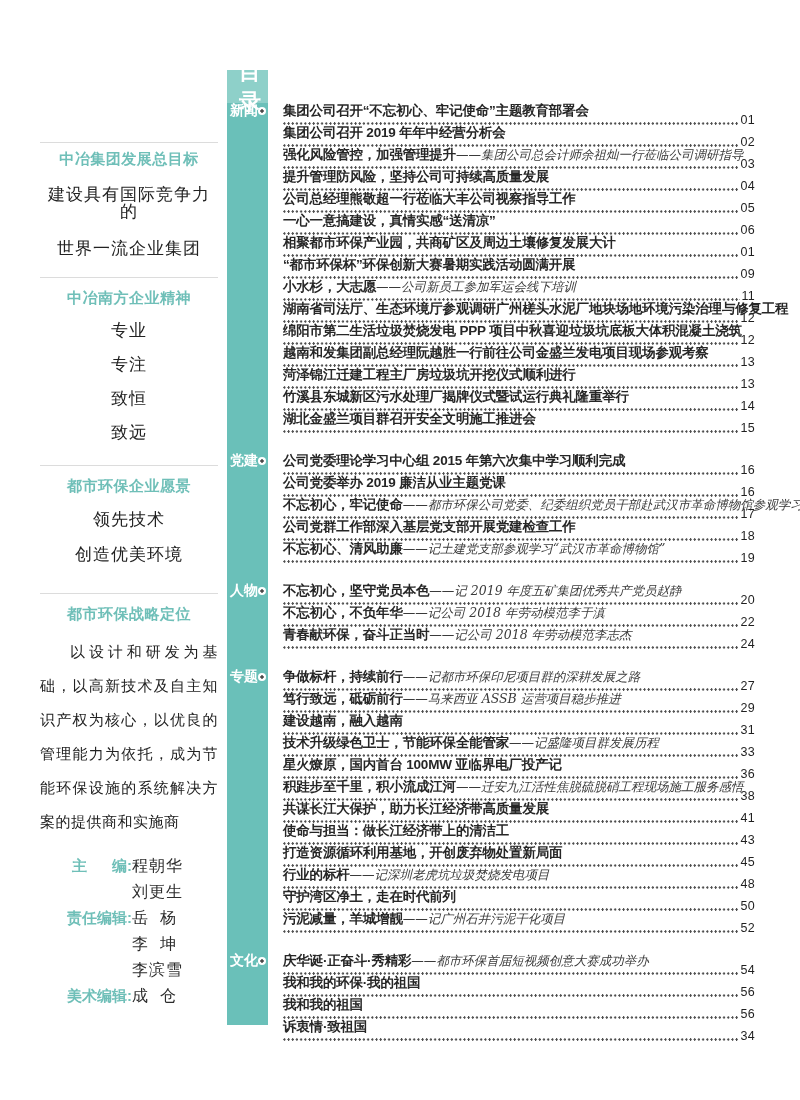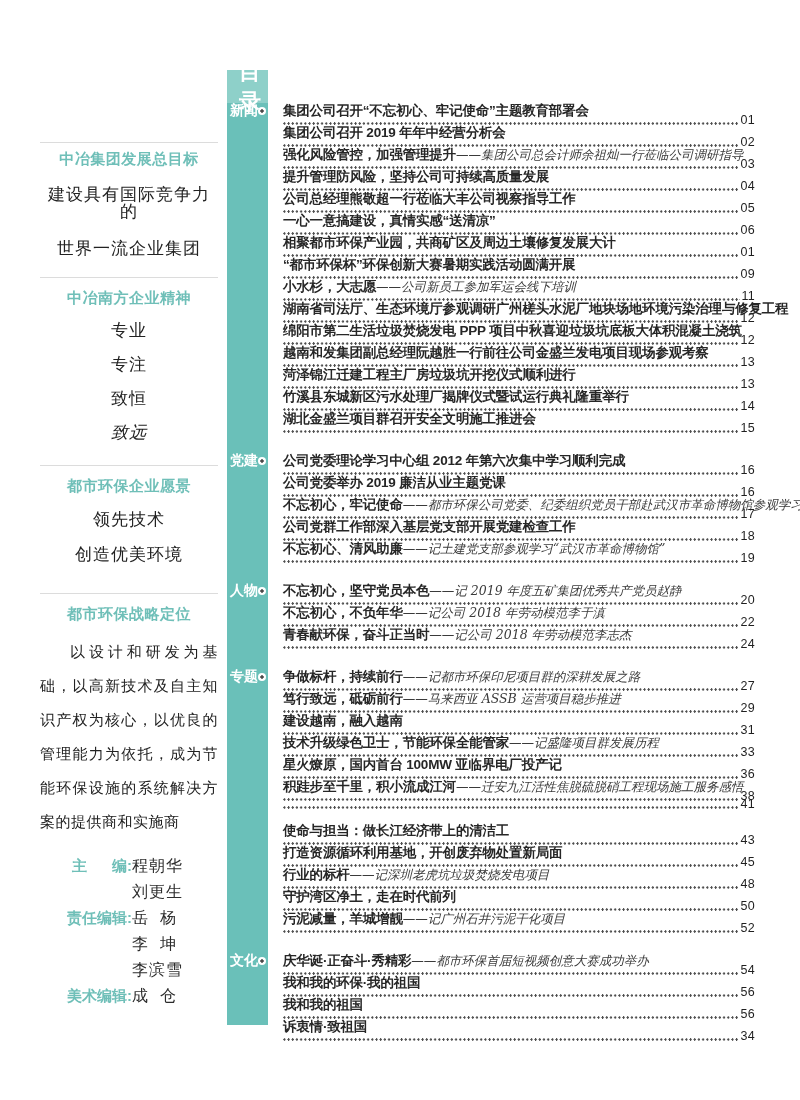--- a/index.html
+++ b/index.html
@@ -85,21 +85,21 @@
 <div class="sidebar" id="sidebar-root">
     <hr class="sb-sep" style="margin: 0px 0px 8px;">
     <div class="sb-heading">中冶集团发展总目标</div>
     <div class="sb-line" style="margin-top: 20px;">建设具有国际竞争力的</div>
     <div class="sb-line" style="margin-top: 20px;">世界一流企业集团</div>
     <hr class="sb-sep" style="margin: 20px 0px 12px;">
     <div class="sb-heading">中冶南方企业精神</div>
     <div class="sb-line" style="margin-top: 17px;">专业</div>
     <div class="sb-line" style="margin-top: 17px;">专注</div>
     <div class="sb-line" style="margin-top: 17px;">致恒</div>
-    <div class="sb-line" style="margin-top: 17px; font-style: italic;">致远</div>
+    <div class="sb-line" style="margin-top: 17px;">致远</div>
     <hr class="sb-sep" style="margin: 24px 0px 12px;">
     <div class="sb-heading">都市环保企业愿景</div>
     <div class="sb-line" style="margin-top: 18px;">领先技术</div>
     <div class="sb-line" style="margin-top: 18px;">创造优美环境</div>
     <hr class="sb-sep" style="margin: 30px 0px 12px;">
     <div class="sb-heading">都市环保战略定位</div>
     <div class="sb-paragraph" style="margin-top: 14px;">以设计和研发为基础，以高新技术及自主知识产权为核心，以优良的管理能力为依托，成为节能环保设施的系统解决方案的提供商和实施商</div>
     <div class="editors">
       <div class="editor-row">
         <span class="editor-label">主      编:</span>
@@ -243,21 +243,21 @@
           <span class="pnum">15</span>
         </div>
       </div>
     </section>
     <section class="toc-section">
       <div class="section-label">
         <span class="lbl">党建</span>
         <span class="marker"></span>
       </div>
       <div class="entry">
-        <div class="t-row"><span class="t-title">公司党委理论学习中心组 2012 年第六次集中学习顺利完成</span></div>
+        <div class="t-row"><span class="t-title">公司党委理论学习中心组 2015 年第六次集中学习顺利完成</span></div>
         <div class="l-row">
           <span class="dots"></span>
           <span class="pnum">16</span>
         </div>
       </div>
       <div class="entry">
         <div class="t-row"><span class="t-title">公司党委举办 2019 廉洁从业主题党课</span></div>
         <div class="l-row">
           <span class="dots"></span>
           <span class="pnum">16</span>
@@ -353,20 +353,21 @@
         </div>
       </div>
       <div class="entry">
         <div class="t-row"><span class="t-title">积跬步至千里，积小流成江河</span><span class="t-sub">——迁安九江活性焦脱硫脱硝工程现场施工服务感悟</span></div>
         <div class="l-row">
           <span class="dots"></span>
           <span class="pnum">38</span>
         </div>
       </div>
       <div class="entry">
+        <div class="t-row"><span class="t-title">共谋长江大保护，助力长江经济带高质量发展</span></div>
         <div class="l-row">
           <span class="dots"></span>
           <span class="pnum">41</span>
         </div>
       </div>
       <div class="entry">
         <div class="t-row"><span class="t-title">使命与担当：做长江经济带上的清洁工</span></div>
         <div class="l-row">
           <span class="dots"></span>
           <span class="pnum">43</span>

